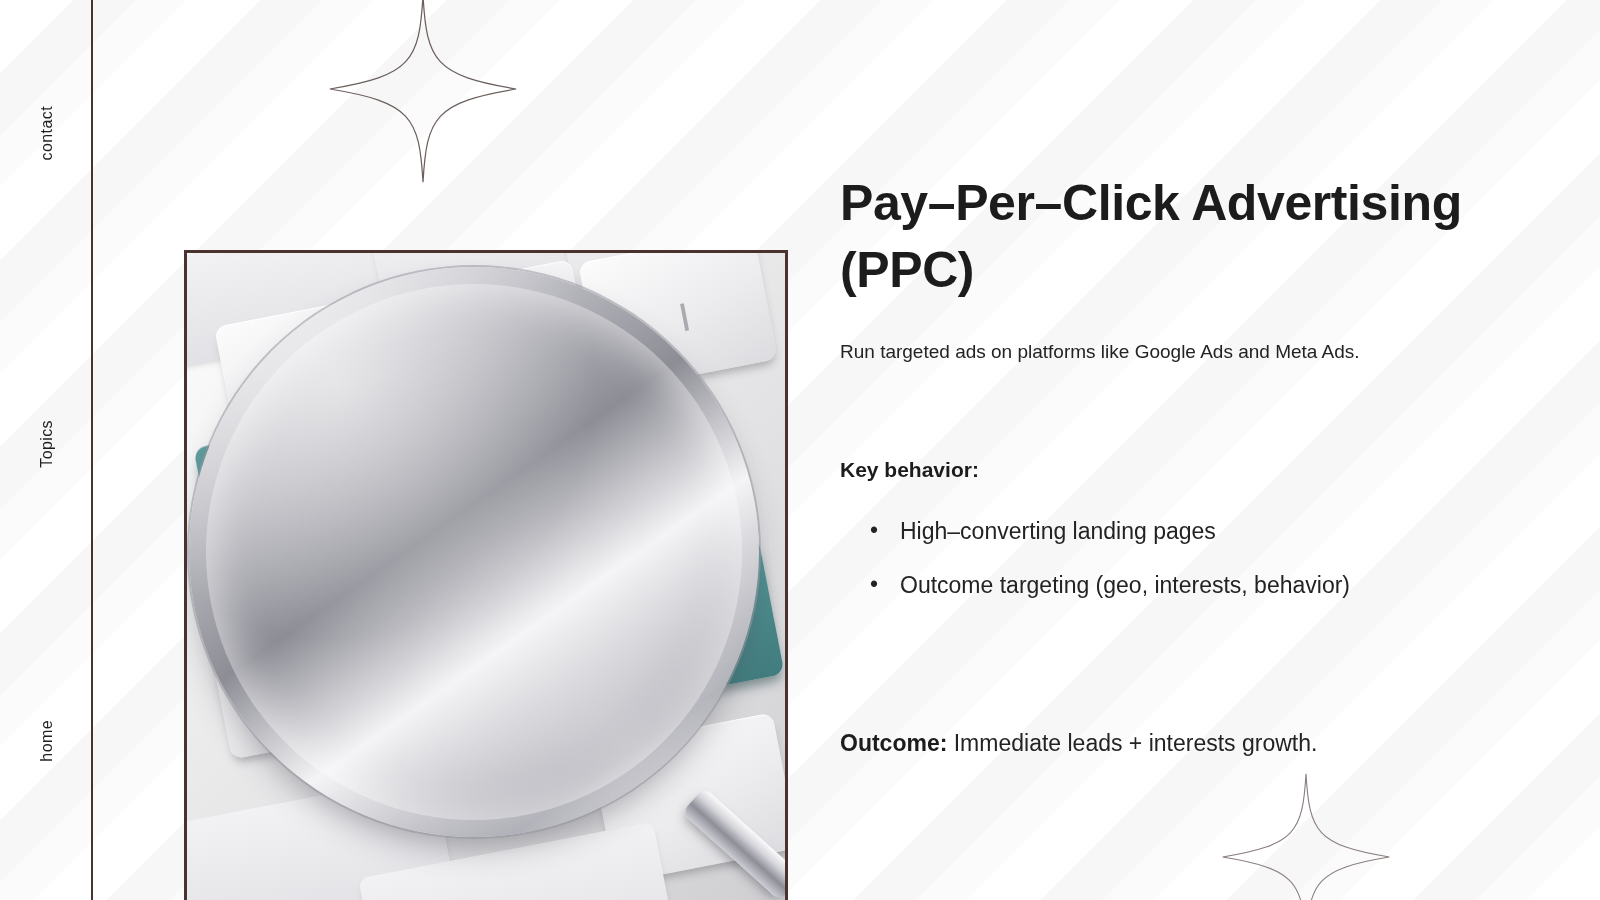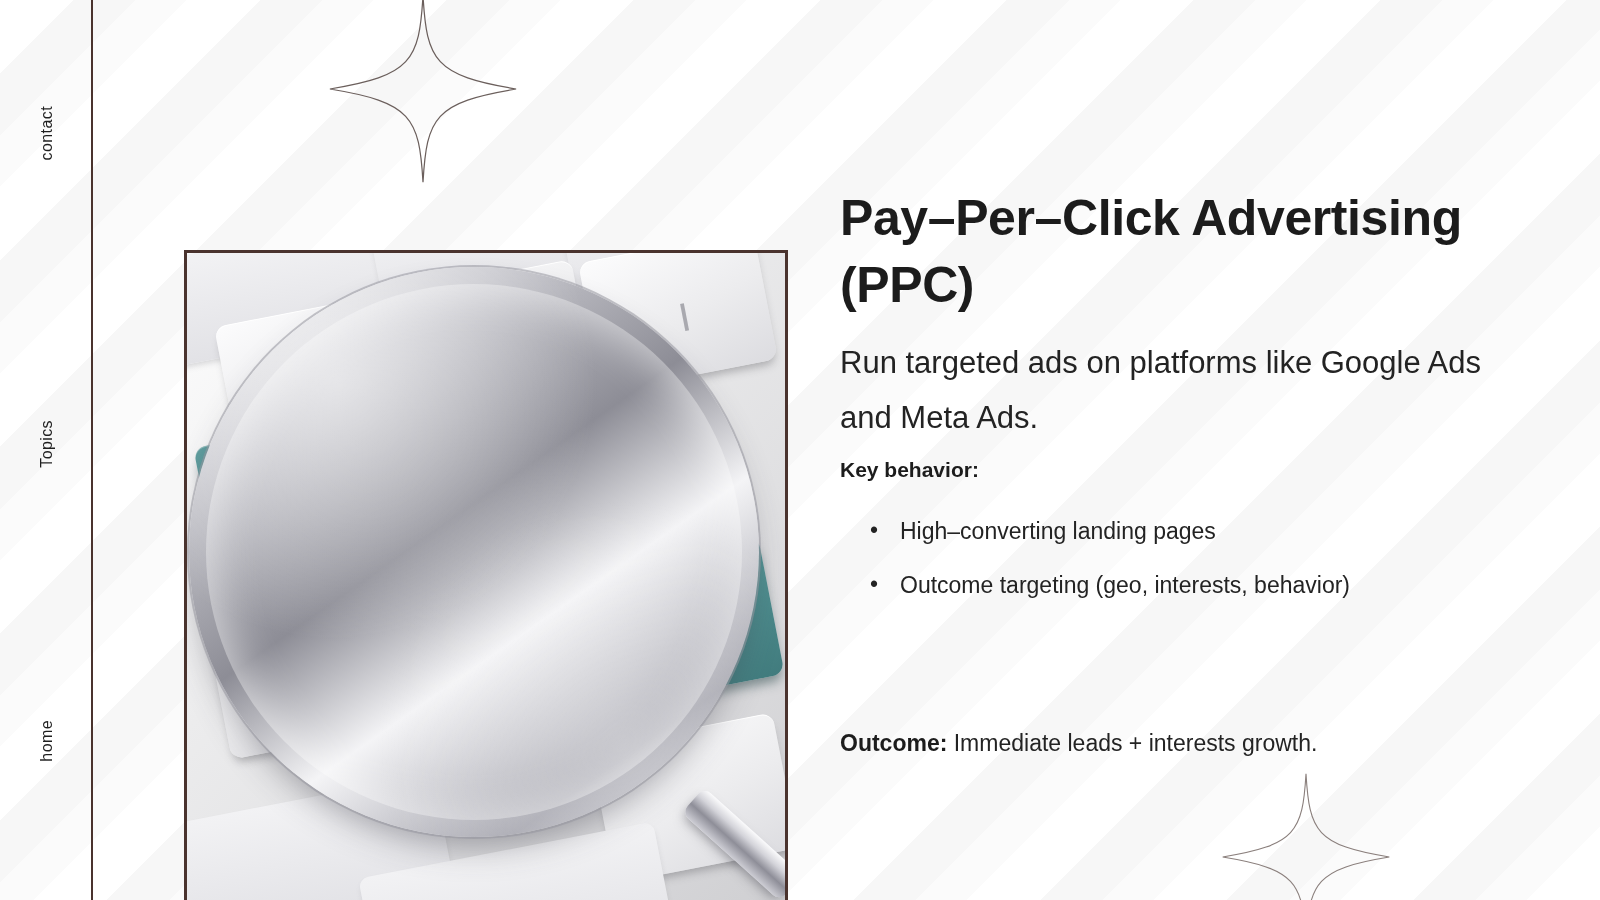--- a/index.html
+++ b/index.html
@@ -164,27 +164,26 @@
   }
   #headline {
     position:absolute;
     top:170px; left:0;
     width:660px;
     font-size:50px;
     font-weight:bold;
     line-height:1.33;
     letter-spacing:-0.4px;
     color:#1c1c1c;
-    margin-top:15px;
   }
   #subhead {
     position:absolute;
     top:335px; left:0;
     width:648px;
-    font-size:31px;
+    font-size:19px;
     font-weight:400;
     line-height:1.78;
     color:#232323;
   }
   #keyactions-label {
     position:absolute;
     top:458px; left:0;
     font-size:21px;
     font-weight:bold;
     color:#1c1c1c;

